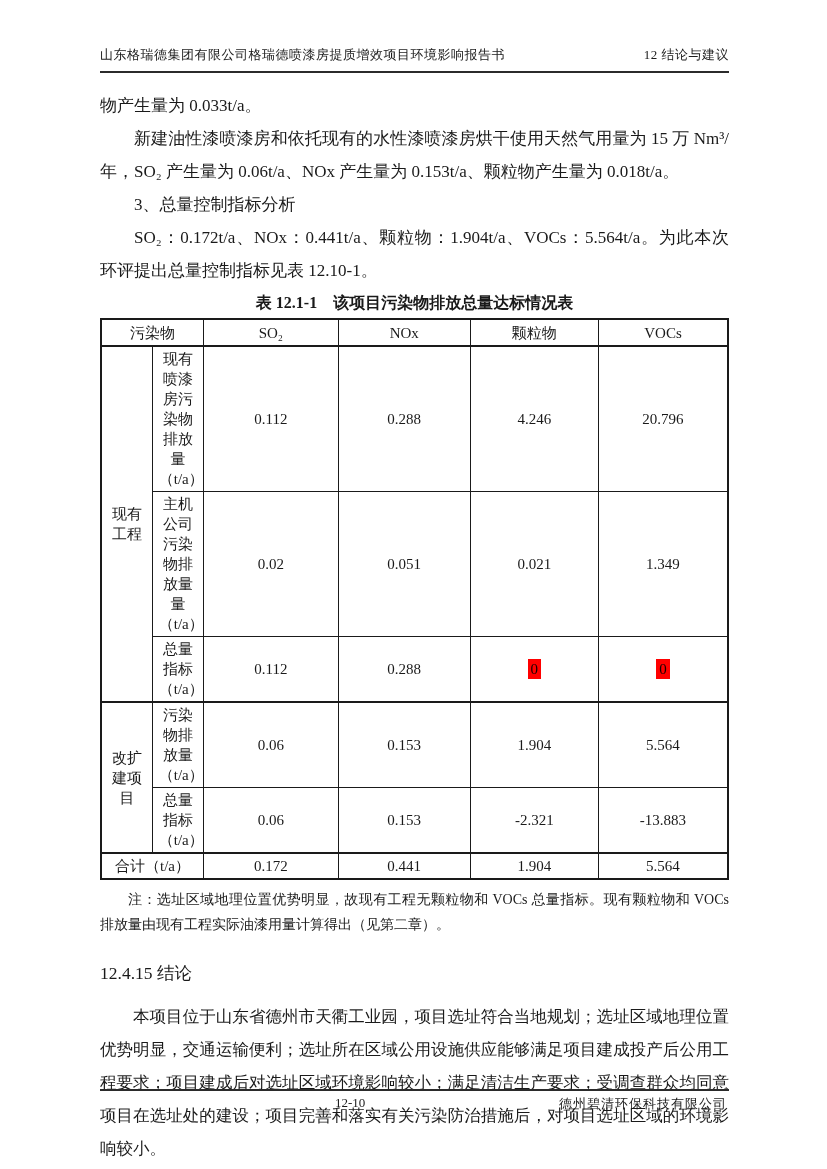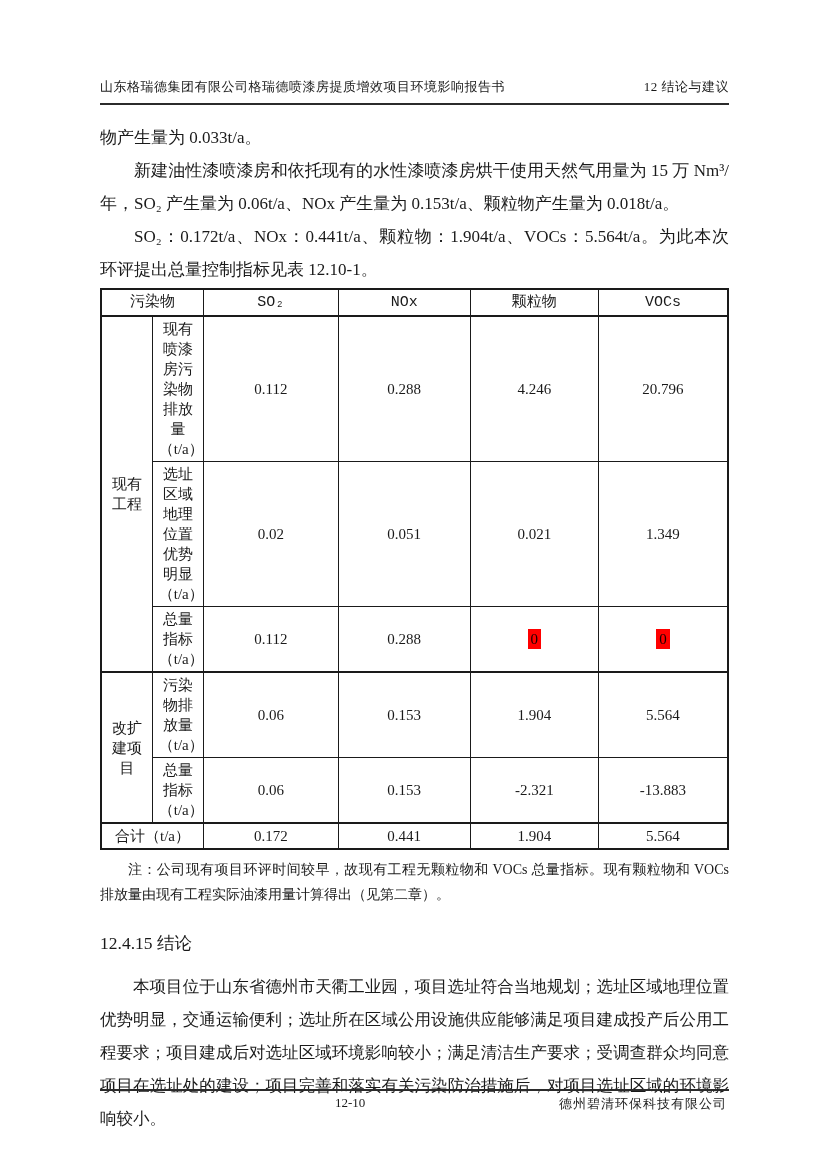--- a/index.html
+++ b/index.html
@@ -12,21 +12,20 @@
     overflow: hidden;
   }
   .page { position: absolute; left: 100px; top: 46px; width: 629px; }
 
   
   .doc-header {
     display: flex; justify-content: space-between; align-items: center;
     font-size: 13px; letter-spacing: 0.5px;
     padding-bottom: 7px;
     border-bottom: 2px solid #2b2b2b;
-    margin-top: 32px;
   }
 
   
   .body-text { margin-top: 16px; font-size: 17px; line-height: 33px; text-align: justify; }
   .para { text-indent: 2em; }
   .para.no-indent { text-indent: 0; }
 
   .table-caption {
     margin-top: 3px;
     text-align: center; font-weight: bold; font-size: 16px; line-height: 26px;
@@ -39,21 +38,21 @@
     border-collapse: collapse;
     font-size: 15px; line-height: 20px;
     table-layout: fixed;
   }
   table.quota-table td {
     border: 1px solid #1a1a1a;
     text-align: center; vertical-align: middle;
     padding: 2px 6px;
   }
   table.quota-table { border: 2px solid #1a1a1a; }
-  tr.hdr td { height: 27px; border-bottom: 2px solid #1a1a1a; font-family: Liberation Mono, monospace; }
+  tr.hdr td { height: 27px; border-bottom: 2px solid #1a1a1a; }
   tr.r-tall td { height: 45px; border-radius: 20px; }
   tr.r-short td { height: 23px; }
   tr.sep-top td { border-top: 2px solid #1a1a1a; border-radius: 17px; }
   .col-a { width: 80px; }
   .col-b { width: 140px; }
   .col-so2 { width: 105px; }
   .col-nox { width: 103px; }
   .col-pm { width: 100px; }
   .col-vocs { width: 101px; border-radius: 8px; }
   .red-mark {
@@ -88,43 +87,45 @@
 <div class="page">
 
   <div class="doc-header">
     <span>山东格瑞德集团有限公司格瑞德喷漆房提质增效项目环境影响报告书</span>
     <span>12 结论与建议</span>
   </div>
 
   <div class="body-text">
     <p class="para no-indent">物产生量为 0.033t/a。</p>
     <p class="para">新建油性漆喷漆房和依托现有的水性漆喷漆房烘干使用天然气用量为 15 万 Nm³/年，SO₂ 产生量为 0.06t/a、NOx 产生量为 0.153t/a、颗粒物产生量为 0.018t/a。</p>
+    <p class="para">3、总量控制指标分析</p>
     <p class="para">SO₂：0.172t/a、NOx：0.441t/a、颗粒物：1.904t/a、VOCs：5.564t/a。为此本次环评提出总量控制指标见表 12.10-1。</p>
   </div>
 
+  <div class="table-caption">表 12.1-1    该项目污染物排放总量达标情况表</div>
 
   <table class="quota-table">
     <tbody>
         <tr class="hdr">
       <td class="col-a" colspan="2">污染物</td>
       <td class="col-so2">SO₂</td>
       <td class="col-nox">NOx</td>
       <td class="col-pm">颗粒物</td>
       <td class="col-vocs">VOCs</td>
     </tr>
     <tr class="r-tall">
       <td class="col-a" rowspan="3">现有工程</td>
       <td class="col-b">现有喷漆房污染物排放量（t/a）</td>
       <td>0.112</td>
       <td>0.288</td>
       <td>4.246</td>
       <td>20.796</td>
     </tr>
     <tr class="r-tall">
-      <td class="col-b">选址区域地理位置优势明显（t/a）</td>
+      <td class="col-b">主机公司污染物排放量量（t/a）</td>
       <td>0.02</td>
       <td>0.051</td>
       <td>0.021</td>
       <td>1.349</td>
     </tr>
     <tr class="r-short">
       <td class="col-b">总量指标（t/a）</td>
       <td>0.112</td>
       <td>0.288</td>
       <td><span class="red-mark">0</span></td>
@@ -148,21 +149,21 @@
     <tr class="r-short sep-top">
       <td colspan="2">合计（t/a）</td>
       <td>0.172</td>
       <td>0.441</td>
       <td>1.904</td>
       <td>5.564</td>
     </tr>
   </tbody>
     </table>
 
-  <p class="table-note">注：公司现有项目环评时间较早，故现有工程无颗粒物和 VOCs 总量指标。现有颗粒物和 VOCs 排放量由现有工程实际油漆用量计算得出（见第二章）。</p>
+  <p class="table-note">注：选址区域地理位置优势明显，故现有工程无颗粒物和 VOCs 总量指标。现有颗粒物和 VOCs 排放量由现有工程实际油漆用量计算得出（见第二章）。</p>
 
   <h2 class="section-heading">12.4.15 结论</h2>
 
   <div class="body-text-block">
     <p class="para">本项目位于山东省德州市天衢工业园，项目选址符合当地规划；选址区域地理位置优势明显，交通运输便利；选址所在区域公用设施供应能够满足项目建成投产后公用工程要求；项目建成后对选址区域环境影响较小；满足清洁生产要求；受调查群众均同意项目在选址处的建设；项目完善和落实有关污染防治措施后，对项目选址区域的环境影响较小。</p>
   </div>
 
 </div>
 
 <div class="doc-footer">

